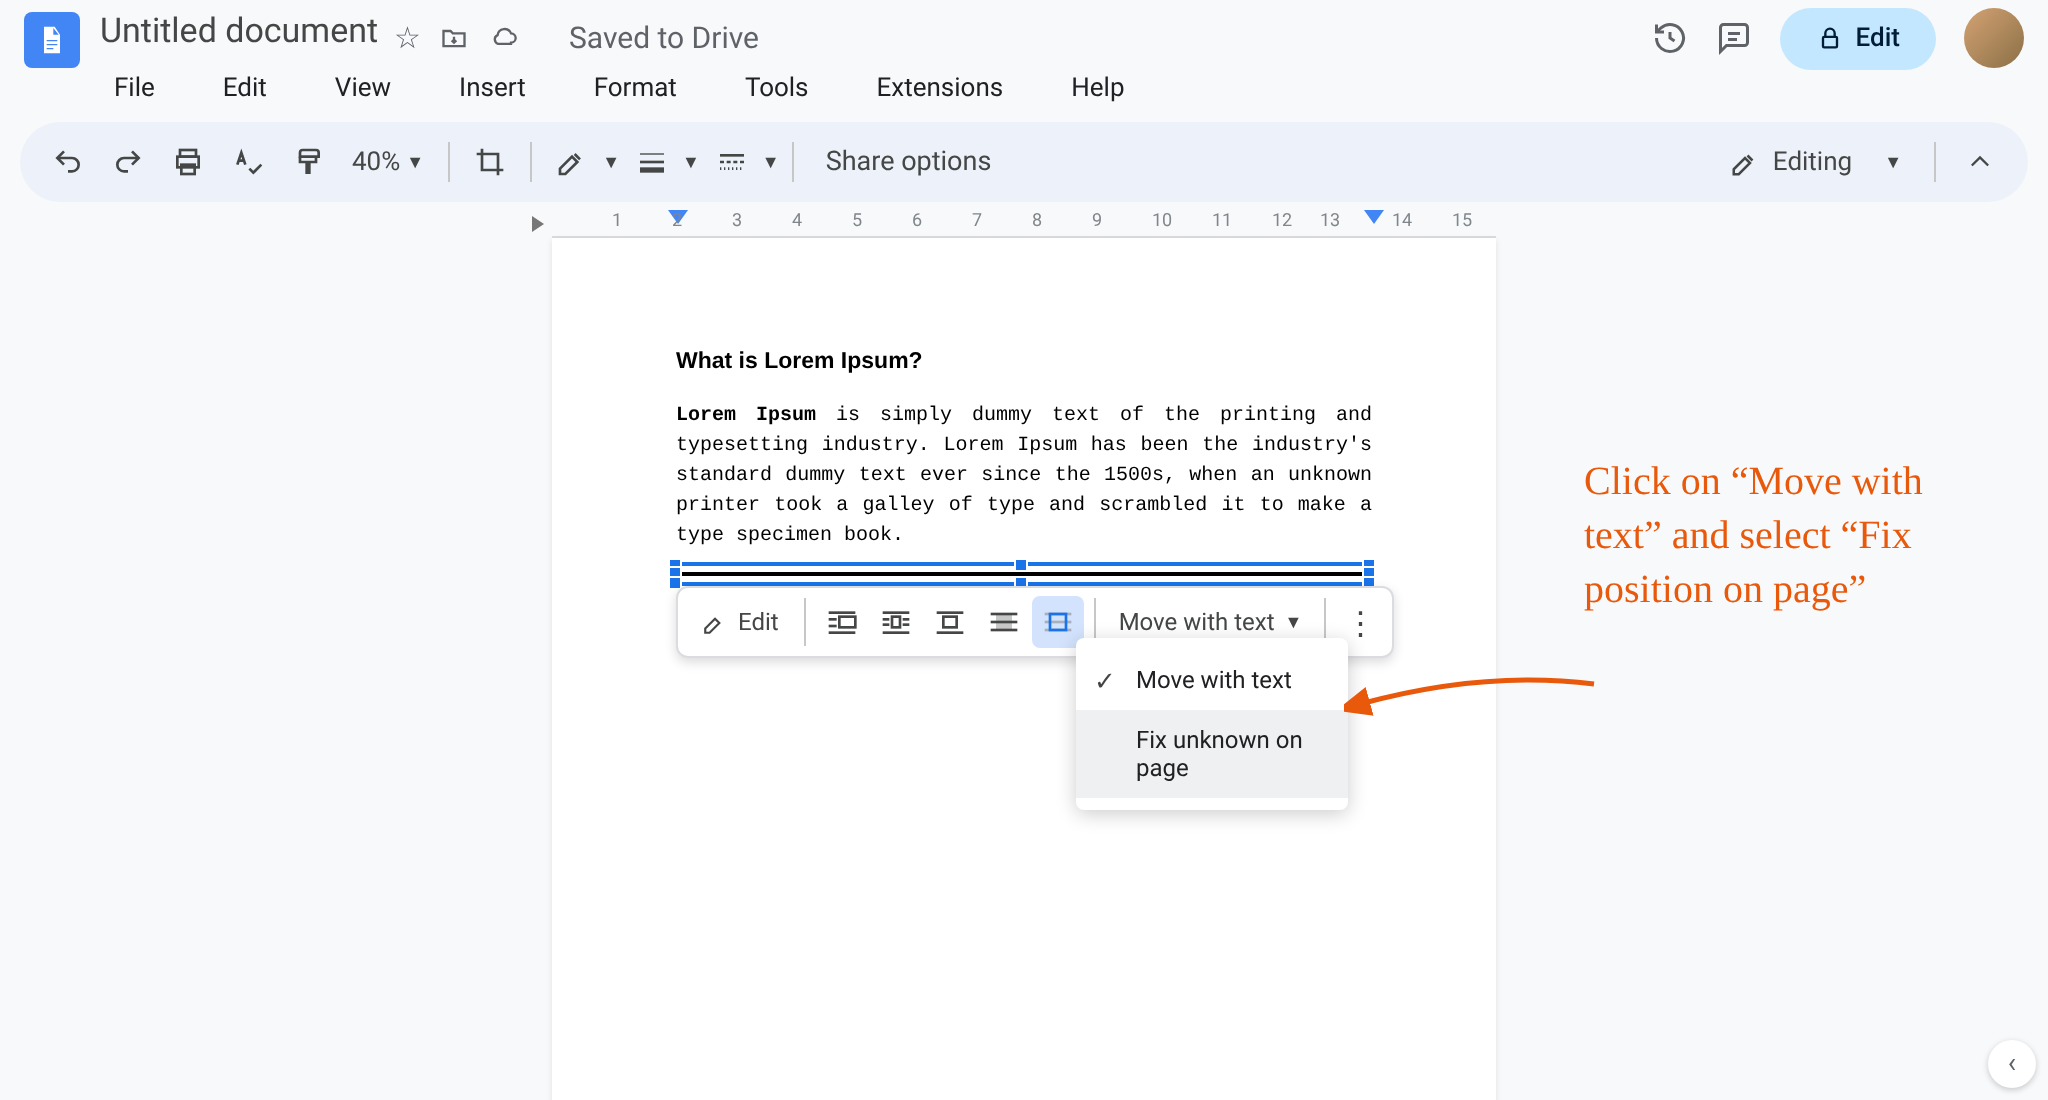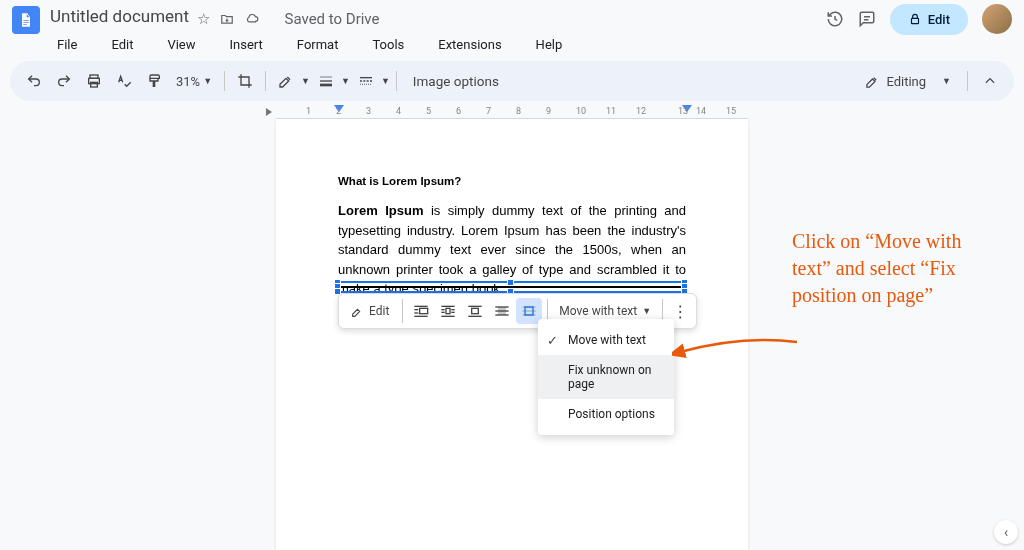--- a/index.html
+++ b/index.html
@@ -33,21 +33,21 @@
   
   .canvas { background: #f8f9fa; height: 462px; overflow: auto; position: relative; padding-top: 4px; }
   .ruler { height: 14px; margin: 0 auto; width: 472px; position: relative; font-size: 9px; color: #80868b; border-bottom: 1px solid #dadce0; }
   .ruler-tick { position: absolute; top: 1px; }
   .ruler-marker { position:absolute; top:0; width:0; height:0; border-left:5px solid transparent; border-right:5px solid transparent; }
   .ruler-marker.down { border-top:7px solid #4285f4; }
   .ruler-marker.right { position:absolute; top:3px; width:0; height:0; border-top:4px solid transparent; border-bottom:4px solid transparent; border-left:6px solid #777; }
   
   .page { width: 472px; min-height: 440px; background: white; margin: 0 auto; box-shadow: 0 1px 3px rgba(0,0,0,0.1); padding: 56px 62px; position: relative; font-family: Arial, sans-serif; }
   .heading { font-size: 11.5px; font-weight: bold; color: #000; margin-bottom: 14px; }
-  .para { font-size: 13px; line-height: 1.5; color: #000; text-align: justify; }
+  .para { font-size: 10px; line-height: 1.5; color: #000; text-align: justify; font-family: Liberation Mono, monospace; }
   .para b { font-weight: bold; }
   
   .sel-image { position: absolute; left: 62px; top: 164px; width: 346px; height: 8px; }
   .sel-image-bar { position:absolute; left:0; right:0; top:3px; height:2px; background:#000; }
   .sel-border { position:absolute; left:-2px; right:-2px; top:-2px; bottom:-2px; border: 2px solid #1a73e8; }
   .handle { position:absolute; width:7px; height:7px; background:#1a73e8; border:1px solid white; }
   .h-nw{top:-4px;left:-4px;} .h-n{top:-4px;left:50%;margin-left:-4px;} .h-ne{top:-4px;right:-4px;}
   .h-w{top:50%;left:-4px;margin-top:-4px;} .h-e{top:50%;right:-4px;margin-top:-4px;}
   .h-sw{bottom:-4px;left:-4px;} .h-s{bottom:-4px;left:50%;margin-left:-4px;} .h-se{bottom:-4px;right:-4px;}
   
@@ -160,21 +160,21 @@
         <path d="M13 17l3 3 6-6"></path>
       </svg>
     </div>
   <div class="tb-btn">
       <svg width="16" height="16" viewBox="0 0 24 24" fill="none" stroke="#444746" stroke-width="2">
         <path d="M18 3H8a2 2 0 0 0-2 2v3h14V5a2 2 0 0 0-2-2z"></path>
         <path d="M6 8v4h5v8h2v-8h5V8"></path>
       </svg>
     </div>
   <div class="zoom">
-      <span>31%</span>
+      <span>40%</span>
       <span class="dd-caret">▼</span>
     </div>
   <div class="tb-sep"></div>
   <div class="tb-btn">
       <svg width="16" height="16" viewBox="0 0 24 24" fill="none" stroke="#444746" stroke-width="2">
         <path d="M6 2v16h16"></path>
         <path d="M2 6h16v16"></path>
       </svg>
     </div>
   <div class="tb-sep"></div>
@@ -201,21 +201,21 @@
       <div class="tb-btn">
         <svg width="16" height="16" viewBox="0 0 24 24" fill="none" stroke="#444746" stroke-width="2">
           <line x1="3" y1="7" x2="21" y2="7"></line>
           <line x1="3" y1="12" x2="21" y2="12" stroke-dasharray="3 2"></line>
           <line x1="3" y1="17" x2="21" y2="17" stroke-dasharray="1 2"></line>
         </svg>
       </div>
       <span class="dd-caret">▼</span>
     </div>
   <div class="tb-sep"></div>
-  <div class="img-opts">Image options</div>
+  <div class="img-opts">Share options</div>
   <div class="tb-right">
     <div class="editing">
       <svg width="15" height="15" viewBox="0 0 24 24" fill="none" stroke="#444746" stroke-width="2">
           <path d="M3 17l9-9 4 4-9 9H3v-4z"></path>
           <path d="M14 6l4 4"></path>
         </svg>
       <span>Editing</span>
       <span class="dd-caret" style="margin-left:10px">▼</span>
     </div>
     <div class="tb-sep"></div>
@@ -237,21 +237,21 @@
       <span class="ruler-tick" style="left:90px">3</span>
       <span class="ruler-tick" style="left:120px">4</span>
       <span class="ruler-tick" style="left:150px">5</span>
       <span class="ruler-tick" style="left:180px">6</span>
       <span class="ruler-tick" style="left:210px">7</span>
       <span class="ruler-tick" style="left:240px">8</span>
       <span class="ruler-tick" style="left:270px">9</span>
       <span class="ruler-tick" style="left:300px">10</span>
       <span class="ruler-tick" style="left:330px">11</span>
       <span class="ruler-tick" style="left:360px">12</span>
-      <span class="ruler-tick" style="left:402px">13</span>
+      <span class="ruler-tick" style="left:384px">13</span>
       <span class="ruler-tick" style="left:420px">14</span>
       <span class="ruler-tick" style="left:450px">15</span>
   </div>
   <div class="page">
     <div class="heading">What is Lorem Ipsum?</div>
     <p class="para"><b>Lorem Ipsum</b><span> is simply dummy text of the printing and typesetting industry. Lorem Ipsum has been the industry's standard dummy text ever since the 1500s, when an unknown printer took a galley of type and scrambled it to make a type specimen book.</span></p>
     <div class="sel-image">
       <div class="sel-image-bar"></div>
       <div class="sel-border"></div>
       <div class="handle h-nw"></div>
@@ -327,23 +327,20 @@
 </div>
 
 <div class="dropdown">
   <div class="dd-item">
     <span class="check">✓</span>
     <span>Move with text</span>
   </div>
   <div class="dd-item highlighted">
     <span>Fix unknown on page</span>
   </div>
-  <div class="dd-item">
-    <span>Position options</span>
-  </div>
 </div>
 
 <svg class="arrow" width="130" height="40">
   <defs>
       <marker id="ah" markerWidth="10" markerHeight="10" refX="2" refY="3" orient="auto">
         <path d="M0,0 L0,6 L7,3 z" fill="#e8590c"></path>
       </marker>
     </defs>
   <path d="M125,12 Q70,5 8,22" stroke="#e8590c" stroke-width="2.5" fill="none" marker-end="url(#ah)"></path>
 </svg>

